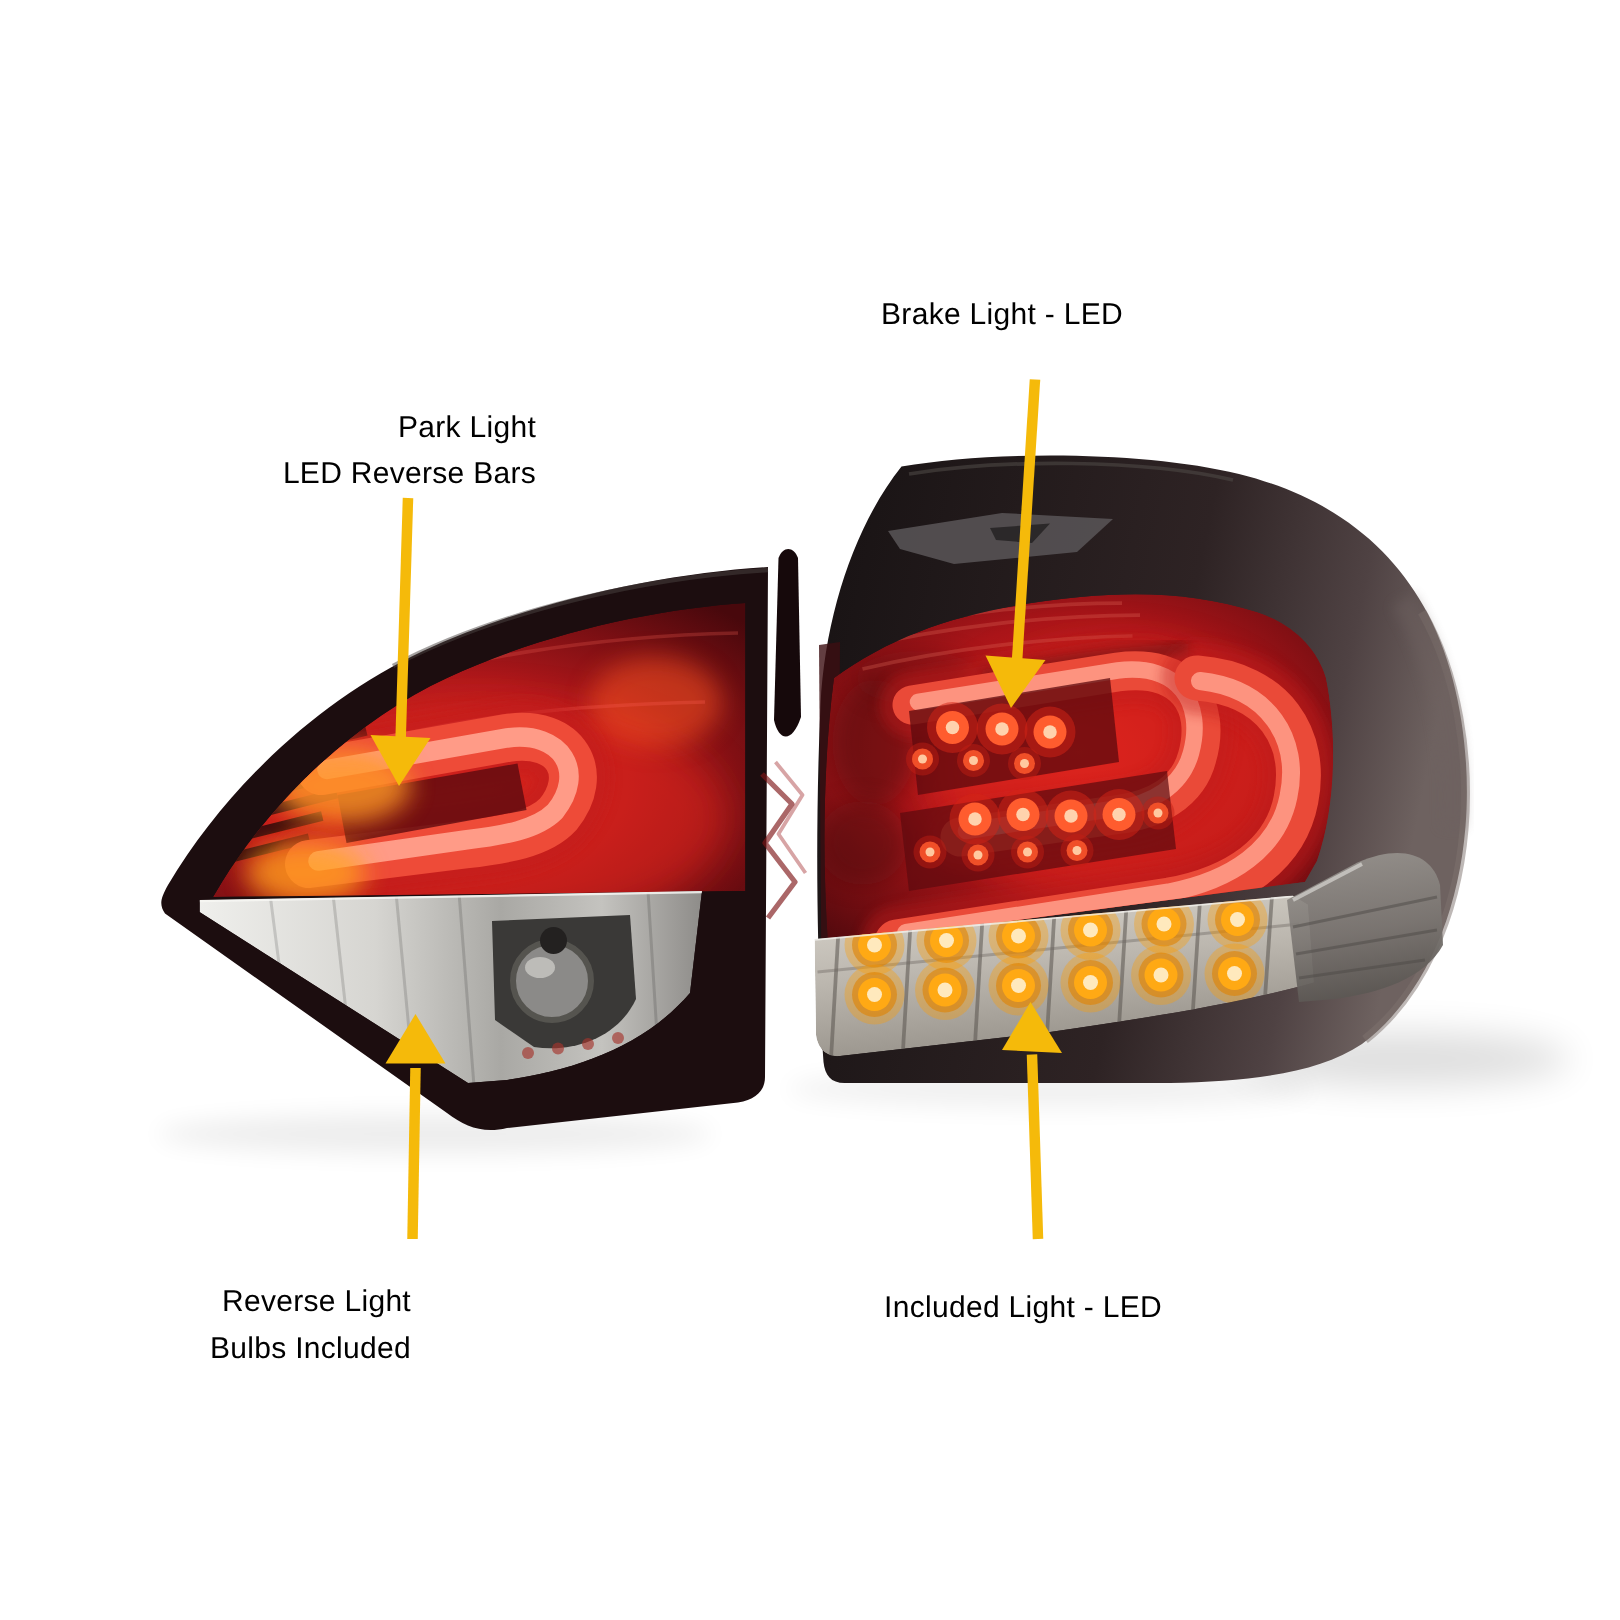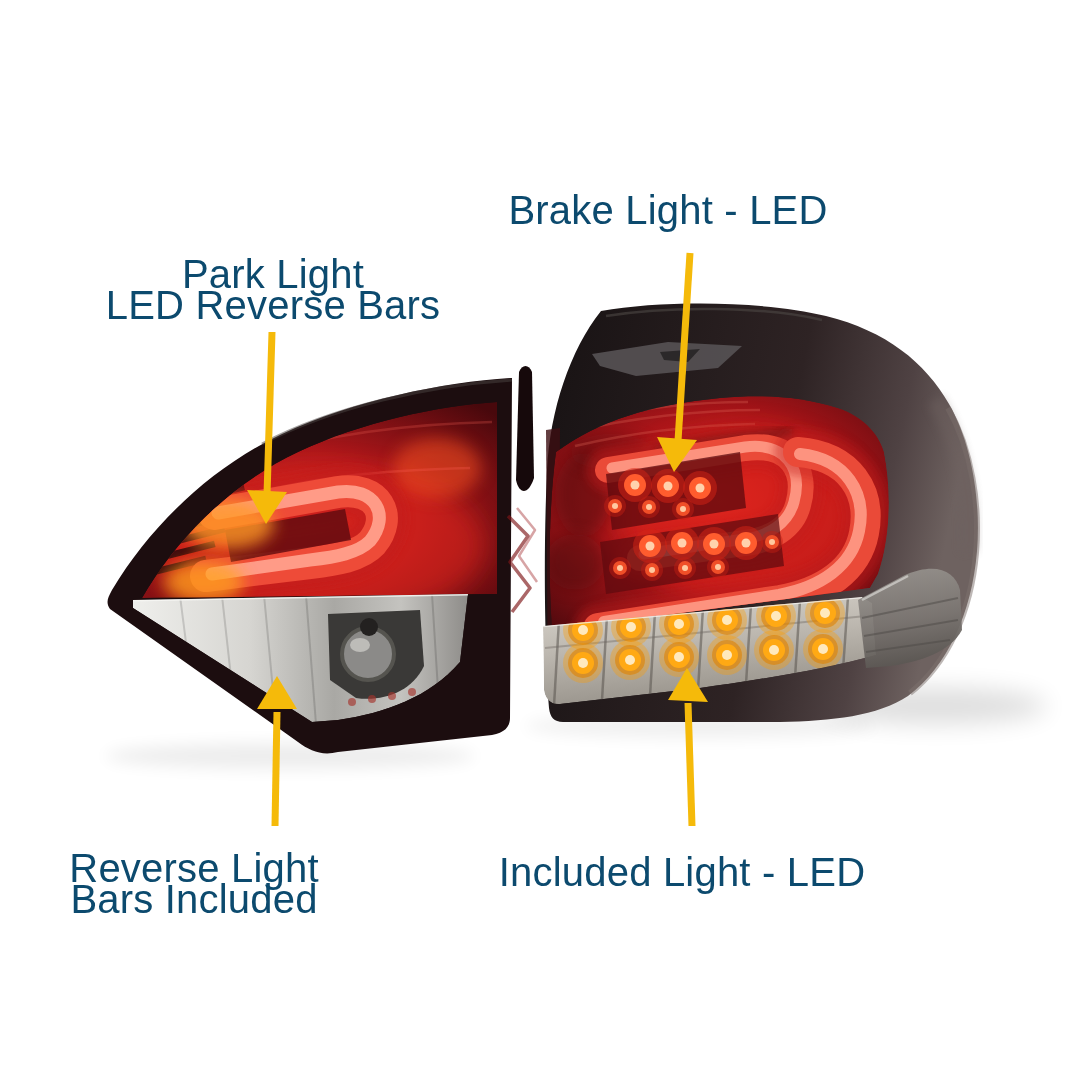--- a/index.html
+++ b/index.html
@@ -3,22 +3,22 @@
 <meta charset="utf-8">
 <style>
   html,body{margin:0;padding:0;background:#ffffff;}
   .stage{
     position:relative;width:1080px;height:1080px;background:#ffffff;
     overflow:hidden;font-family:"Liberation Sans",sans-serif;
   }
   .stage svg{position:absolute;left:0;top:0;}
   .callout{
     position:absolute;transform:translateX(-50%);
-    text-align:center;color:#0c4a6e;
-    font-size:40px;line-height:31px;font-weight:400;
+    text-align:right;color:#000000;
+    font-size:20px;line-height:31px;font-weight:400;
     letter-spacing:.2px;white-space:nowrap;
   }
   .callout span{display:block;}
   .arrow-shaft{stroke-width:7;}
 </style>
 </head>
 <body>
 
 <div class="stage">
 
@@ -290,31 +290,31 @@
   <g>
     <line class="arrow-shaft" x1="275" y1="826" x2="277" y2="712" stroke="#F5BA0A"></line>
     <polygon points="297,709 257,709 277,676" fill="#F5BA0A"></polygon>
   </g>
   <g>
     <line class="arrow-shaft" x1="692" y1="826" x2="688" y2="703" stroke="#F5BA0A"></line>
     <polygon points="708,702 668,700 687,668" fill="#F5BA0A"></polygon>
   </g>
 </svg>
 
-<div class="callout" style="left:273px;top:259px">
+<div class="callout" style="left:273px;top:270px">
   <span>Park Light</span>
   <span>LED Reverse Bars</span>
 </div>
 
 <div class="callout" style="left:668px;top:195px">
   <span>Brake Light - LED</span>
 </div>
 
-<div class="callout" style="left:194px;top:853px">
+<div class="callout" style="left:207px;top:853px">
   <span>Reverse Light</span>
-  <span>Bars Included</span>
+  <span>Bulbs Included</span>
 </div>
 
 <div class="callout" style="left:682px;top:857px">
   <span>Included Light - LED</span>
 </div>
 
 </div>
 
 </body></html>

